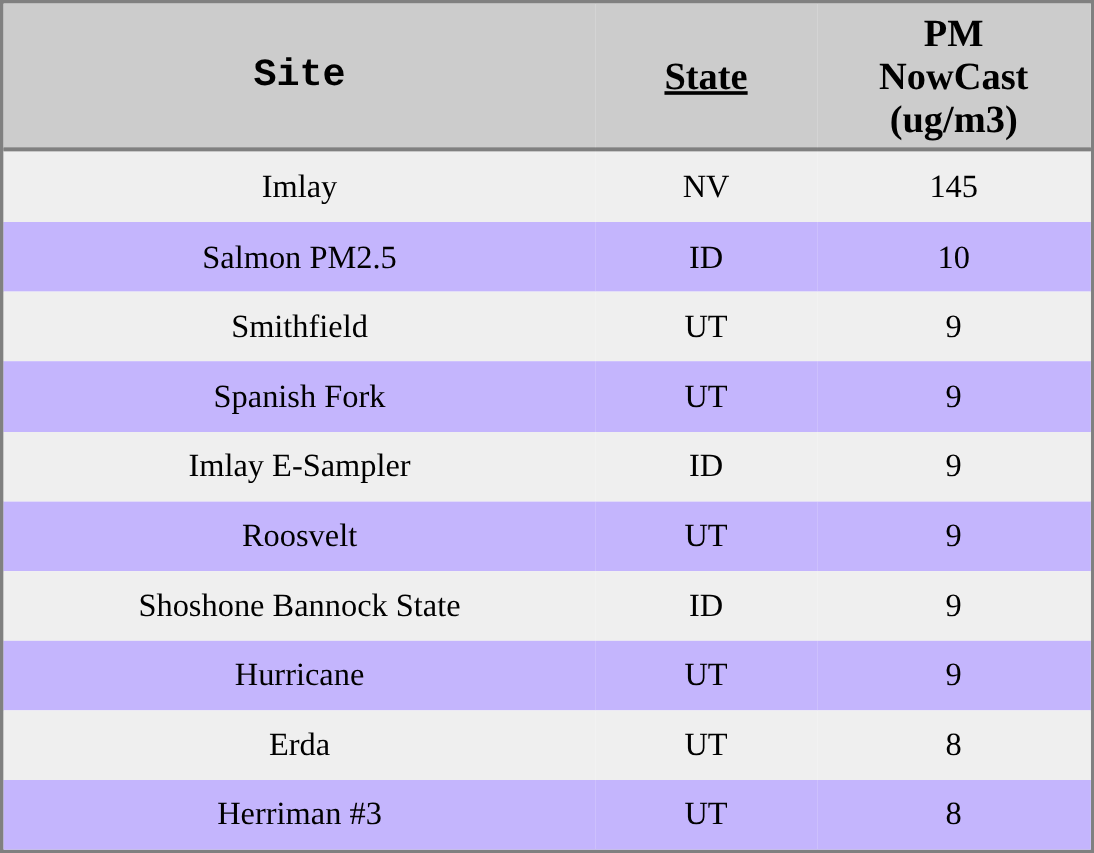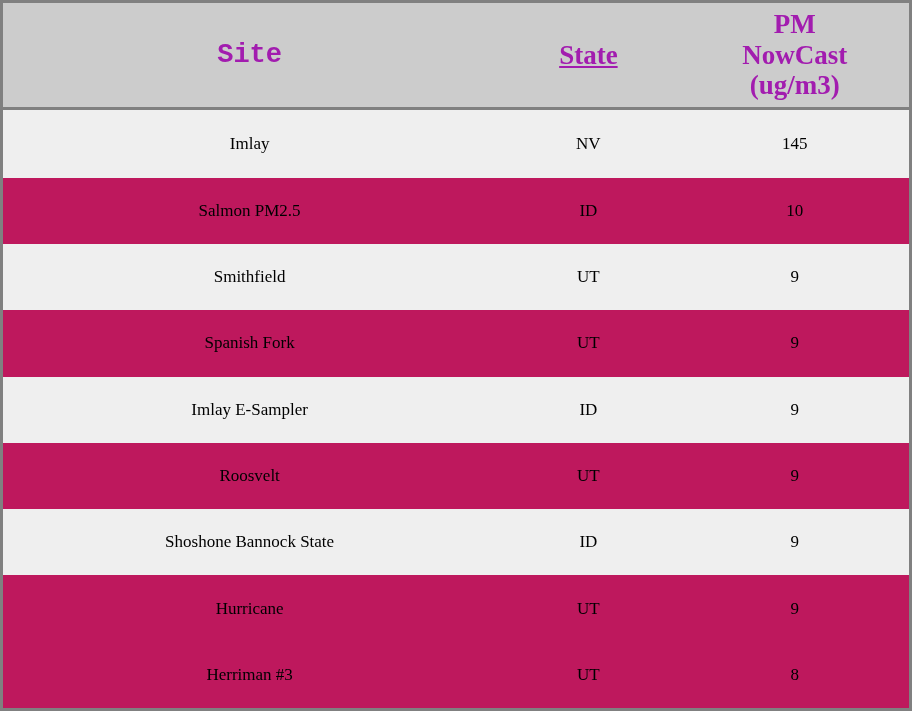--- a/index.html
+++ b/index.html
@@ -21,45 +21,45 @@
     background: #ffffff;
   }
   table.data-table {
     width: 100%;
     height: 100%;
     border-collapse: collapse;
     table-layout: fixed;
   }
   thead th {
     background: #cccccc;
-    color: #a21caf;
+    color: #000000;
     font-weight: bold;
-    font-size: 27px;
+    font-size: 32px;
     line-height: 1.13;
     text-align: center;
     vertical-align: middle;
     padding: 6px 4px;
     border-bottom: 3px solid #808080;
   }
   th.col-site { width: 55%; font-family: Liberation Mono, monospace; }
   th.col-state { width: 20%; text-decoration: underline; }
   th.col-value { width: 25%; }
   tbody td {
-    font-size: 17px;
+    font-size: 27px;
     color: #000000;
     text-align: center;
     vertical-align: middle;
     padding: 4px 4px;
     border: none;
   }
   tbody tr.odd-row td {
     background: #efefef;
   }
   tbody tr.even-row td {
-    background: #be185d;
+    background: #c4b5fd;
   }
   .hdr-line { display: block; }
 </style>
 </head>
 <body>
 
 <div class="table-frame">
   <table class="data-table">
     <thead>
       <tr>
@@ -106,20 +106,25 @@
       <tr class="odd-row">
         <td>Shoshone Bannock State</td>
         <td>ID</td>
         <td>9</td>
       </tr>
       <tr class="even-row">
         <td>Hurricane</td>
         <td>UT</td>
         <td>9</td>
       </tr>
+      <tr class="odd-row">
+        <td>Erda</td>
+        <td>UT</td>
+        <td>8</td>
+      </tr>
       <tr class="even-row">
         <td>Herriman #3</td>
         <td>UT</td>
         <td>8</td>
       </tr>
     </tbody>
   </table>
 </div>
 
 </body></html>

